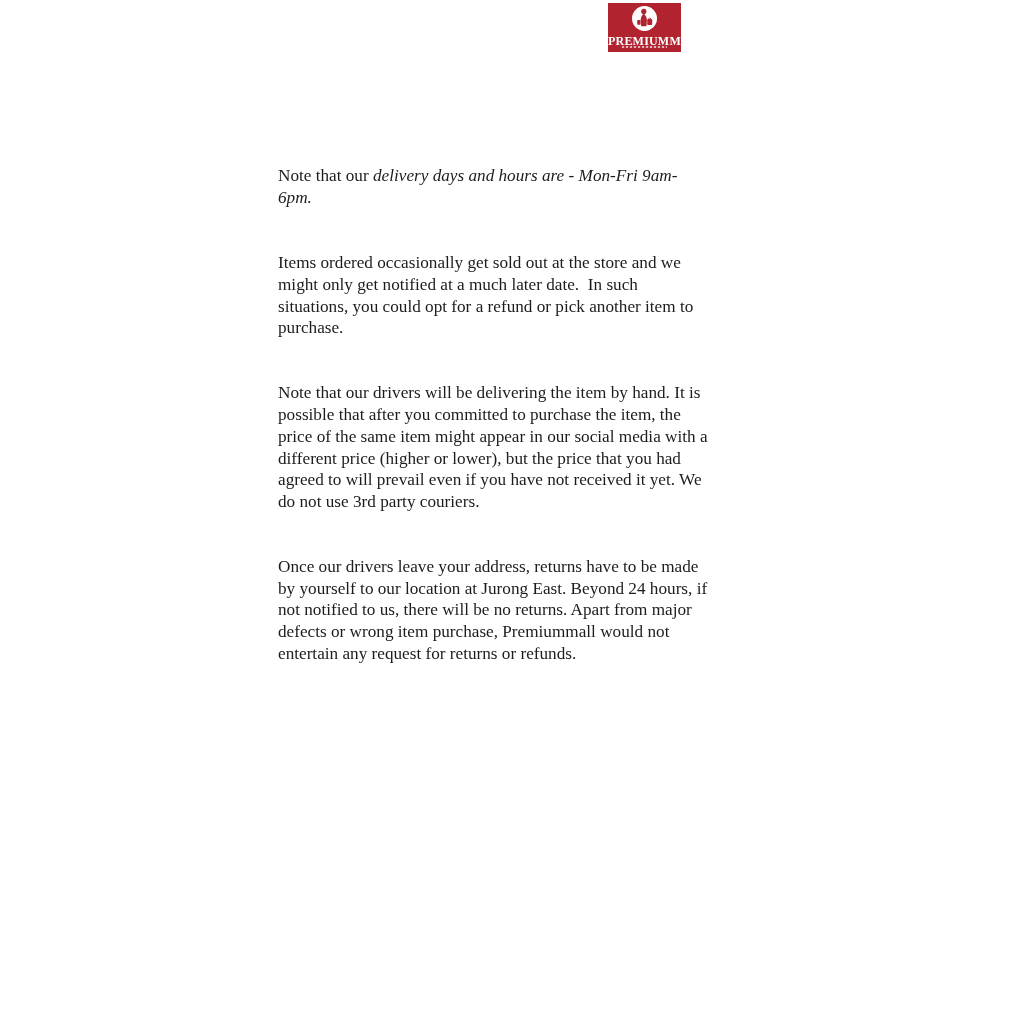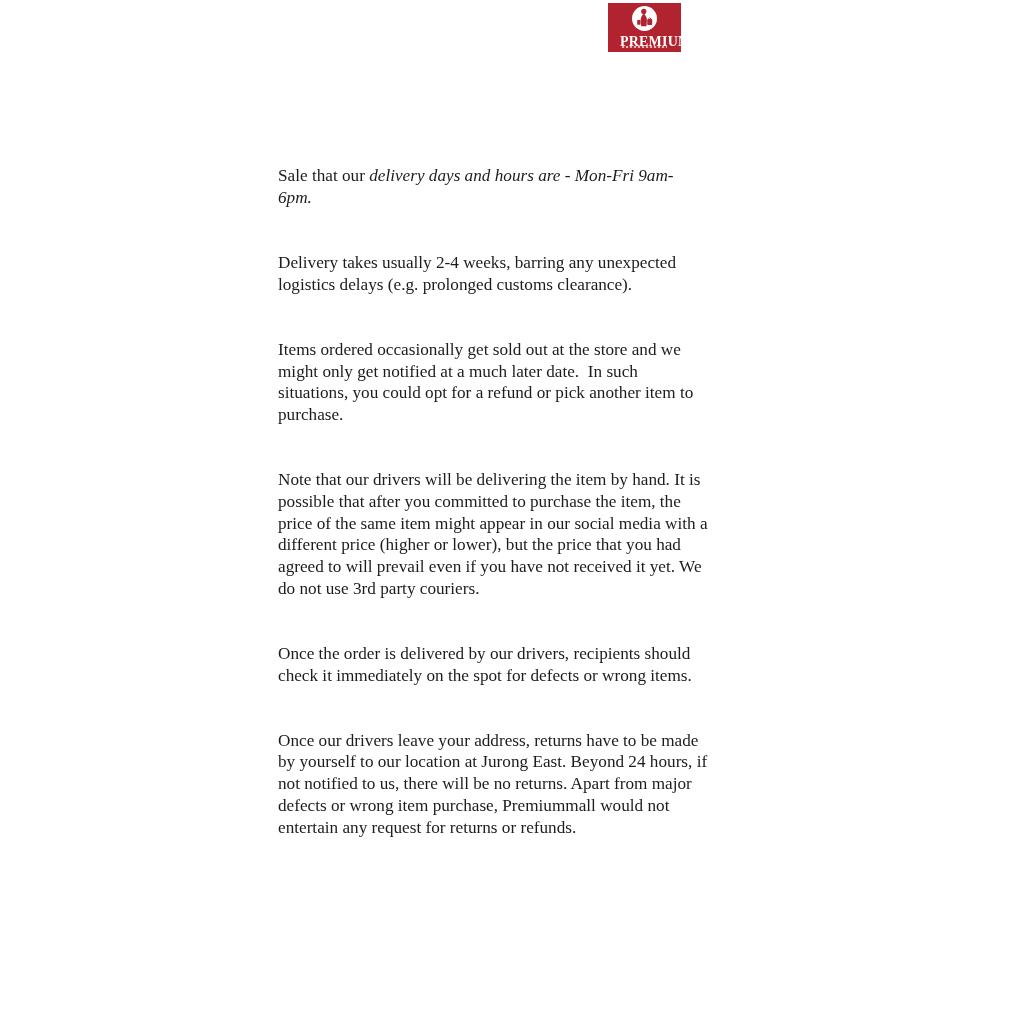--- a/index.html
+++ b/index.html
@@ -35,27 +35,27 @@
     background: #ffffff;
     overflow: hidden;
   }
   .logo-circle svg {
     display: block;
     width: 100%;
     height: 100%;
   }
   .logo-brand {
     position: absolute;
-    left: 12px;
+    left: 0;
     top: 30.5px;
     width: 100%;
     text-align: center;
     color: #ffffff;
     font-family: "Liberation Serif", serif;
-    font-size: 14px;
+    font-size: 12px;
     font-weight: bold;
     letter-spacing: 0.2px;
     white-space: nowrap;
   }
   .logo-tagline {
     position: absolute;
     left: 14px;
     top: 42.5px;
     width: 45px;
     height: 2.5px;
@@ -110,24 +110,22 @@
         <rect x="5.0" y="13.4" width="3.2" height="4.6" rx="0.8"></rect>
       </g>
     </svg>
   </div>
   <div class="logo-brand">PREMIUMMALL</div>
   <div class="logo-tagline"></div>
 </div>
 
 <div class="content">
   <div class="bodytext">
-    <p><span>Sale that our </span><em>delivery days and hours are - Mon-Fri 9am-<br>6pm.</em></p>
-    <p>Delivery takes usually 2-4 weeks, barring any unexpected<br>logistics delays (e.g. prolonged customs clearance).</p>
+    <p><span>Note that our </span><em>delivery days and hours are - Mon-Fri 9am-<br>6pm.</em></p>
     <p>Items ordered occasionally get sold out at the store and we<br>might only get notified at a much later date.  In such<br>situations, you could opt for a refund or pick another item to<br>purchase.</p>
     <p>Note that our drivers will be delivering the item by hand. It is<br>possible that after you committed to purchase the item, the<br>price of the same item might appear in our social media with a<br>different price (higher or lower), but the price that you had<br>agreed to will prevail even if you have not received it yet. We<br>do not use 3rd party couriers.</p>
-    <p>Once the order is delivered by our drivers, recipients should<br>check it immediately on the spot for defects or wrong items.</p>
     <p>Once our drivers leave your address, returns have to be made<br>by yourself to our location at Jurong East. Beyond 24 hours, if<br>not notified to us, there will be no returns. Apart from major<br>defects or wrong item purchase, Premiummall would not<br>entertain any request for returns or refunds.</p>
     
     
     
     
   </div>
 </div>
 
 </body></html>

